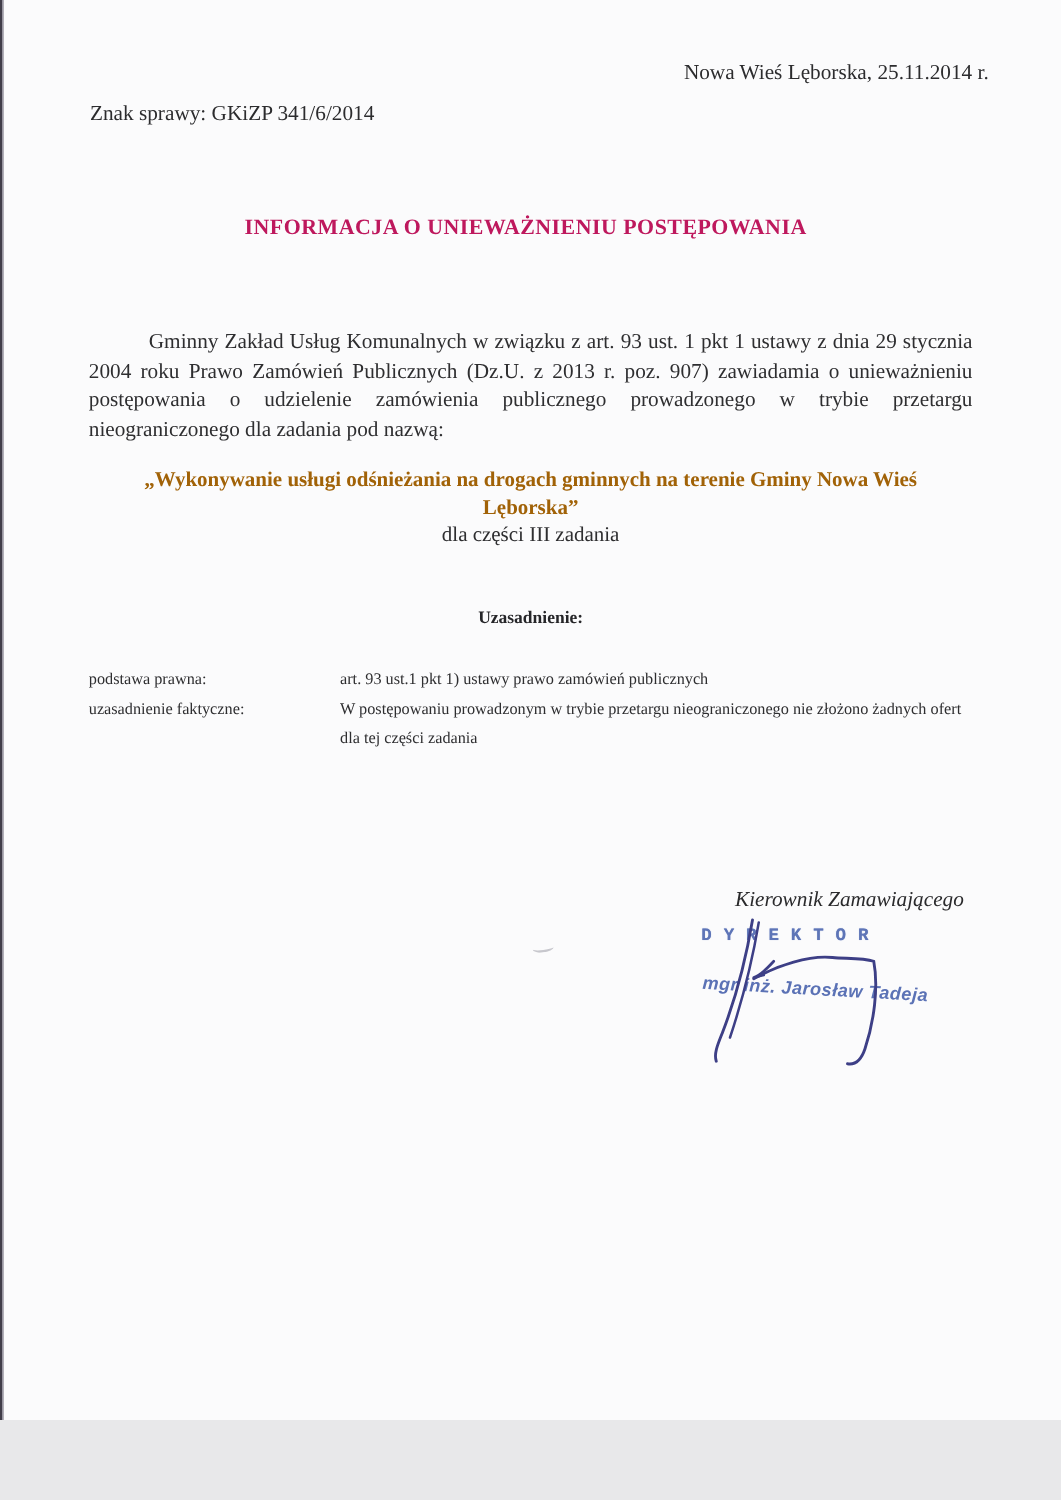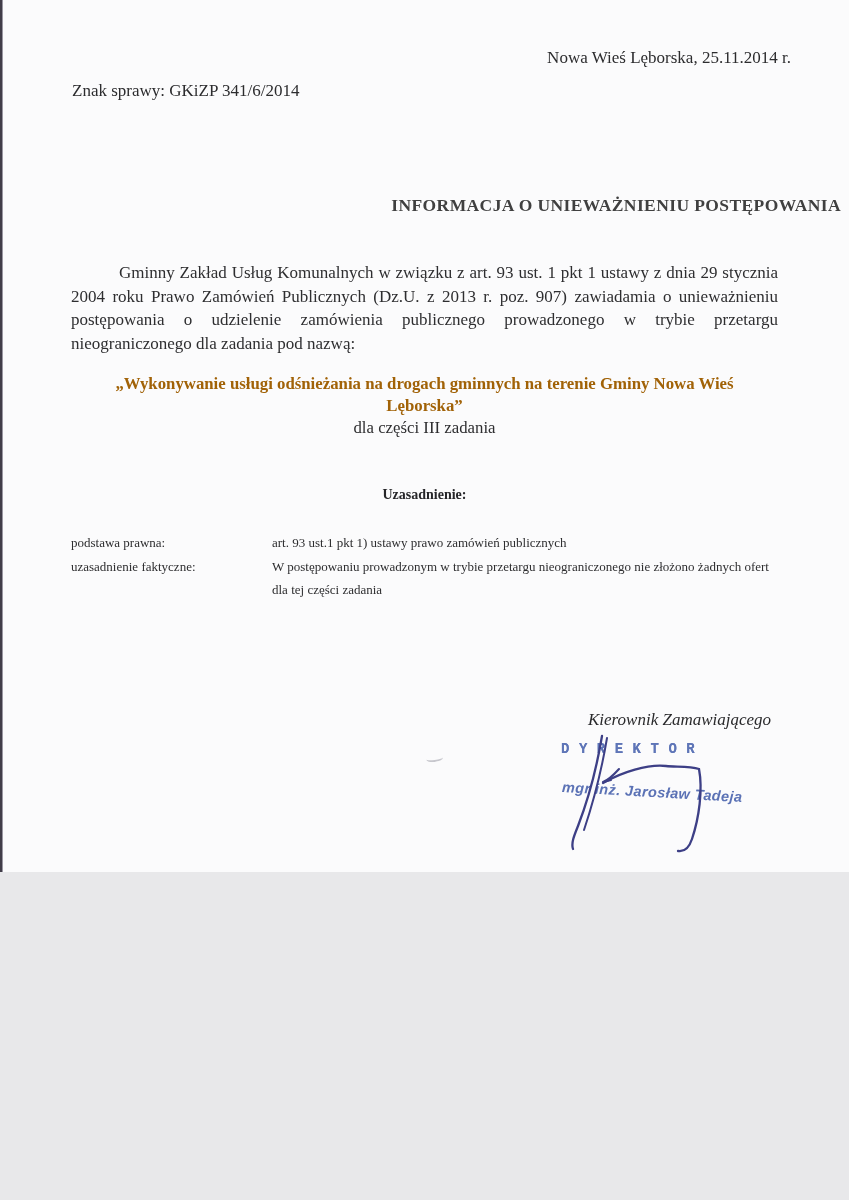--- a/index.html
+++ b/index.html
@@ -1,20 +1,20 @@
 <!DOCTYPE html>
 <html><head>
 <meta charset="utf-8">
 <style>
   * { margin: 0; padding: 0; box-sizing: border-box; }
   html, body { background: #e8e8ea; }
   .page {
     position: relative;
     width: 849px;
-    height: 872px;
+    height: 1136px;
     margin: 0 auto;
     background: #fbfbfc;
     font-family: "Liberation Serif", serif;
     color: #2e2e30;
     overflow: hidden;
   }
   
   .scan-edge {
     position: absolute; left: 0; top: 0; bottom: 0;
     width: 3px;
@@ -23,24 +23,23 @@
   .date-line {
     position: absolute; top: 48px; right: 58px;
     font-size: 17px; color: #2c2c2e;
   }
   .case-ref {
     position: absolute; top: 81px; left: 72px;
     font-size: 17px; color: #2c2c2e;
   }
   .doc-title {
     position: absolute; top: 171px; left: 0; right: 8px;
-    text-align: right;
+    text-align: center;
     font-size: 17.5px; font-weight: bold; letter-spacing: 0.4px;
-    color: #404040;
-    margin-top: 24px;
+    color: #be185d;
   }
   .para {
     position: absolute; top: 261px; left: 71px;
     width: 707px;
     font-size: 17px; line-height: 23.7px; font-family: Liberation Serif, serif;
   }
   .pline { white-space: nowrap; }
   .pline.just { white-space: normal; text-align: justify; text-align-last: justify; }
   .pline.indent { text-indent: 48px; }
   .task {

